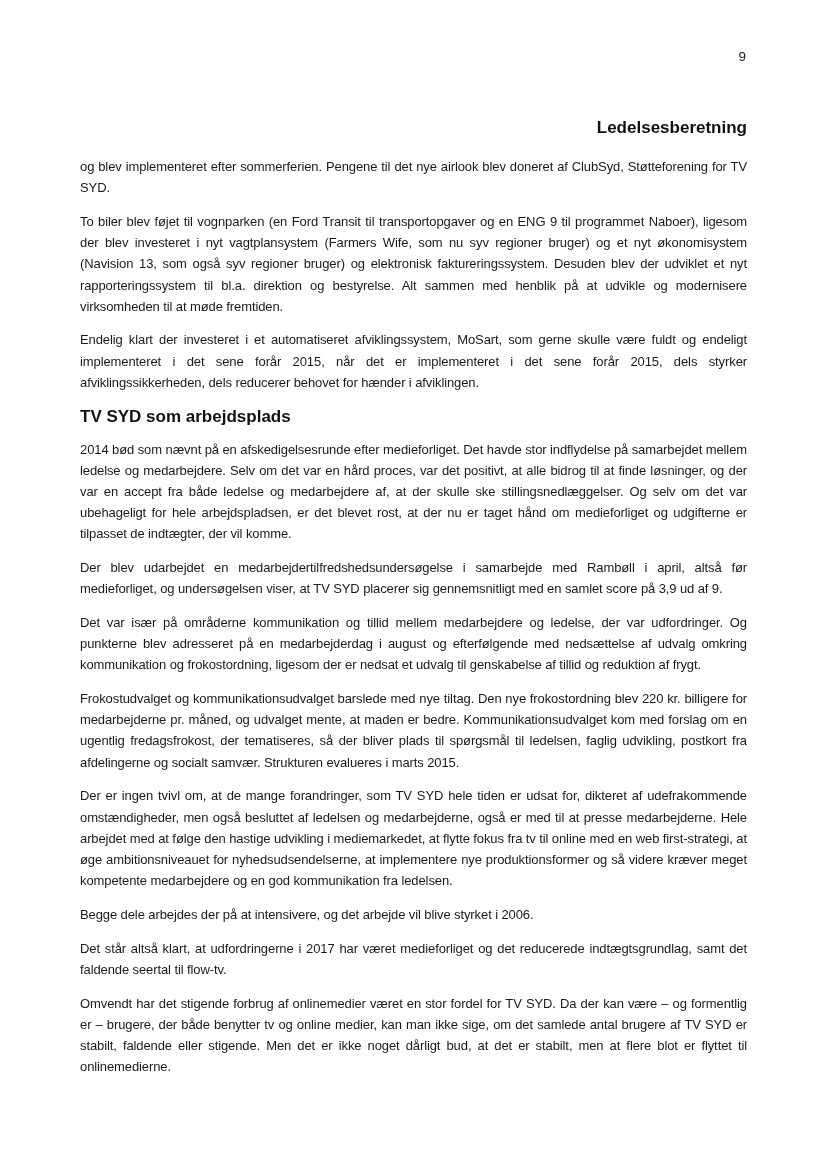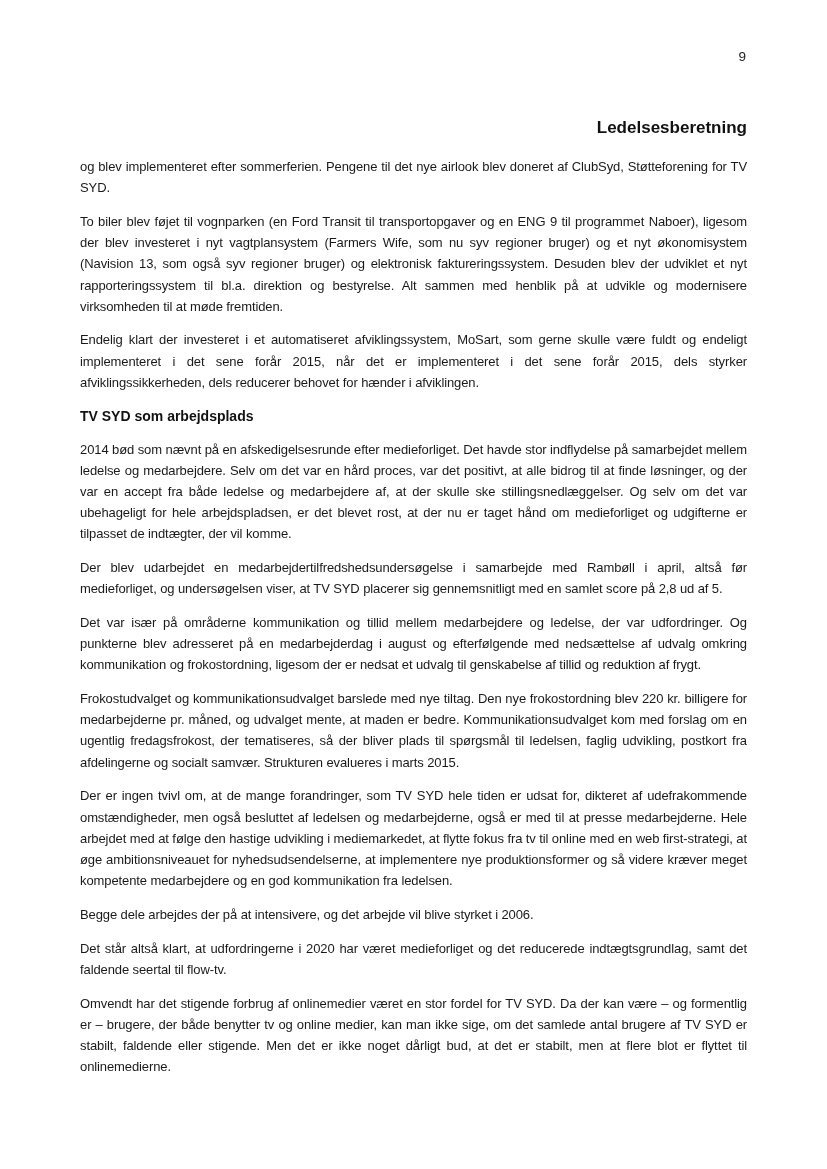--- a/index.html
+++ b/index.html
@@ -39,21 +39,21 @@
       text-align: right;
     }
     .para {
       font-size: 13px;
       line-height: 21.2px;
       text-align: justify;
       margin: 0 0 12.5px 0;
       letter-spacing: -0.1px;
     }
     .section-heading {
-      font-size: 14px;
+      font-size: 17px;
       font-weight: bold;
       line-height: 21px;
       margin: 0 0 12px 0;
       color: #111;
     }
   </style>
 </head>
 <body>
 
 <div class="page-number">9</div>
@@ -63,24 +63,24 @@
 
   <section>
     <p class="para">og blev implementeret efter sommerferien. Pengene til det nye airlook blev doneret af ClubSyd, Støtteforening for TV SYD.</p>
     <p class="para">To biler blev føjet til vognparken (en Ford Transit til transportopgaver og en ENG 9 til programmet Naboer), ligesom der blev investeret i nyt vagtplansystem (Farmers Wife, som nu syv regioner bruger) og et nyt økonomisystem (Navision 13, som også syv regioner bruger) og elektronisk faktureringssystem. Desuden blev der udviklet et nyt rapporteringssystem til bl.a. direktion og bestyrelse. Alt sammen med henblik på at udvikle og modernisere virksomheden til at møde fremtiden.</p>
     <p class="para">Endelig klart der investeret i et automatiseret afviklingssystem, MoSart, som gerne skulle være fuldt og endeligt implementeret i det sene forår 2015, når det er implementeret i det sene forår 2015, dels styrker afviklingssikkerheden, dels reducerer behovet for hænder i afviklingen.</p>
   </section>
 
   <section>
     <h2 class="section-heading">TV SYD som arbejdsplads</h2>
     <p class="para">2014 bød som nævnt på en afskedigelsesrunde efter medieforliget. Det havde stor indflydelse på samarbejdet mellem ledelse og medarbejdere. Selv om det var en hård proces, var det positivt, at alle bidrog til at finde løsninger, og der var en accept fra både ledelse og medarbejdere af, at der skulle ske stillingsnedlæggelser. Og selv om det var ubehageligt for hele arbejdspladsen, er det blevet rost, at der nu er taget hånd om medieforliget og udgifterne er tilpasset de indtægter, der vil komme.</p>
-    <p class="para">Der blev udarbejdet en medarbejdertilfredshedsundersøgelse i samarbejde med Rambøll i april, altså før medieforliget, og undersøgelsen viser, at TV SYD placerer sig gennemsnitligt med en samlet score på 2,8 ud af 5.</p>
+    <p class="para">Der blev udarbejdet en medarbejdertilfredshedsundersøgelse i samarbejde med Rambøll i april, altså før medieforliget, og undersøgelsen viser, at TV SYD placerer sig gennemsnitligt med en samlet score på 3,9 ud af 9.</p>
     <p class="para">Det var især på områderne kommunikation og tillid mellem medarbejdere og ledelse, der var udfordringer. Og punkterne blev adresseret på en medarbejderdag i august og efterfølgende med nedsættelse af udvalg omkring kommunikation og frokostordning, ligesom der er nedsat et udvalg til genskabelse af tillid og reduktion af frygt.</p>
     <p class="para">Frokostudvalget og kommunikationsudvalget barslede med nye tiltag. Den nye frokostordning blev 220 kr. billigere for medarbejderne pr. måned, og udvalget mente, at maden er bedre. Kommunikationsudvalget kom med forslag om en ugentlig fredagsfrokost, der tematiseres, så der bliver plads til spørgsmål til ledelsen, faglig udvikling, postkort fra afdelingerne og socialt samvær. Strukturen evalueres i marts 2015.</p>
     <p class="para">Der er ingen tvivl om, at de mange forandringer, som TV SYD hele tiden er udsat for, dikteret af udefrakommende omstændigheder, men også besluttet af ledelsen og medarbejderne, også er med til at presse medarbejderne. Hele arbejdet med at følge den hastige udvikling i mediemarkedet, at flytte fokus fra tv til online med en web first-strategi, at øge ambitionsniveauet for nyhedsudsendelserne, at implementere nye produktionsformer og så videre kræver meget kompetente medarbejdere og en god kommunikation fra ledelsen.</p>
     <p class="para">Begge dele arbejdes der på at intensivere, og det arbejde vil blive styrket i 2006.</p>
   </section>
 
   <section>
-    <p class="para">Det står altså klart, at udfordringerne i 2020 har været medieforliget og det reducerede indtægtsgrundlag, samt det faldende seertal til flow-tv.</p>
+    <p class="para">Det står altså klart, at udfordringerne i 2017 har været medieforliget og det reducerede indtægtsgrundlag, samt det faldende seertal til flow-tv.</p>
     <p class="para">Omvendt har det stigende forbrug af onlinemedier været en stor fordel for TV SYD. Da der kan være – og formentlig er – brugere, der både benytter tv og online medier, kan man ikke sige, om det samlede antal brugere af TV SYD er stabilt, faldende eller stigende. Men det er ikke noget dårligt bud, at det er stabilt, men at flere blot er flyttet til onlinemedierne.</p>
   </section>
 </div>
 
 </body></html>

